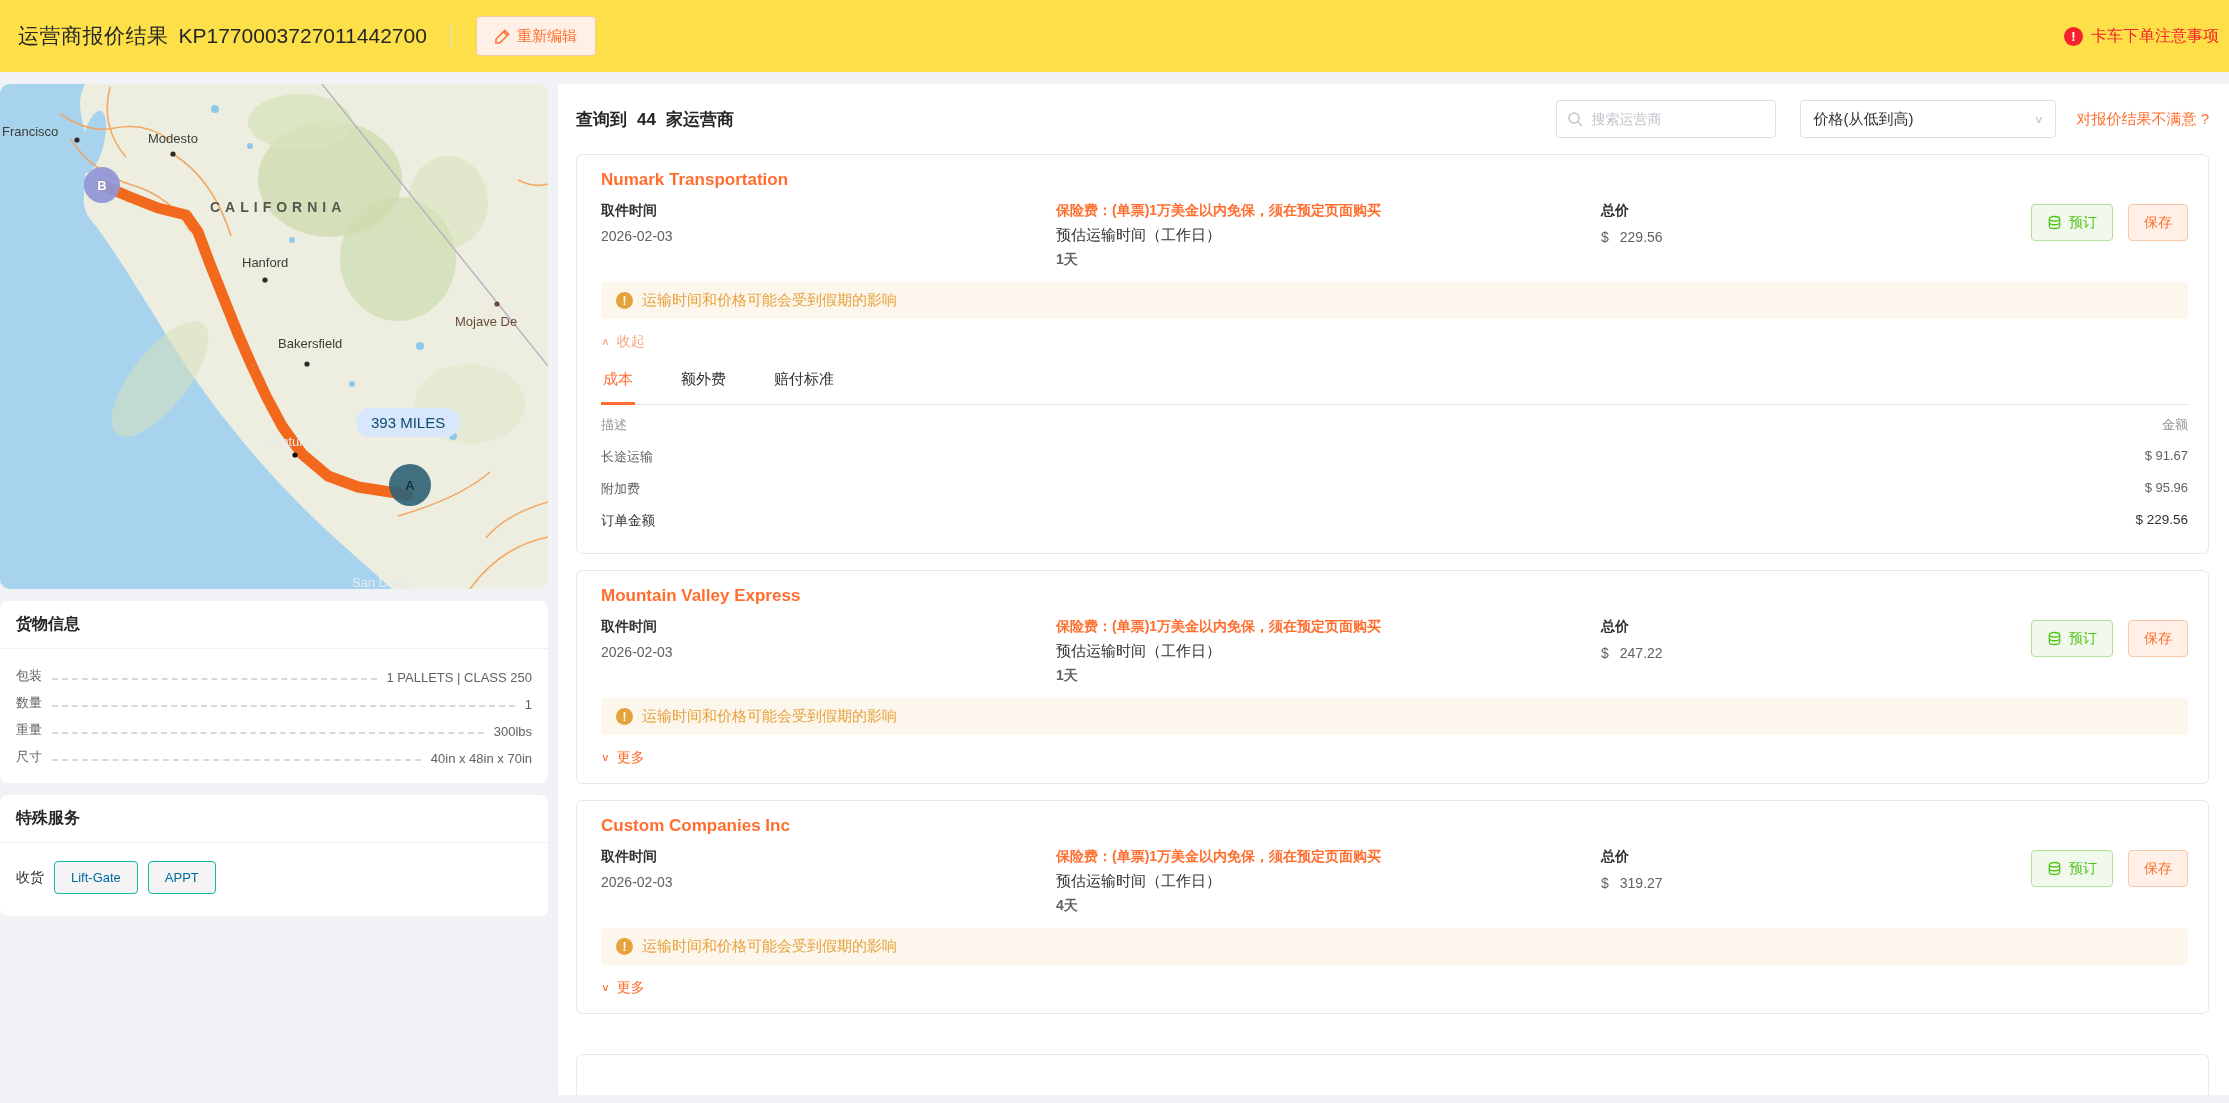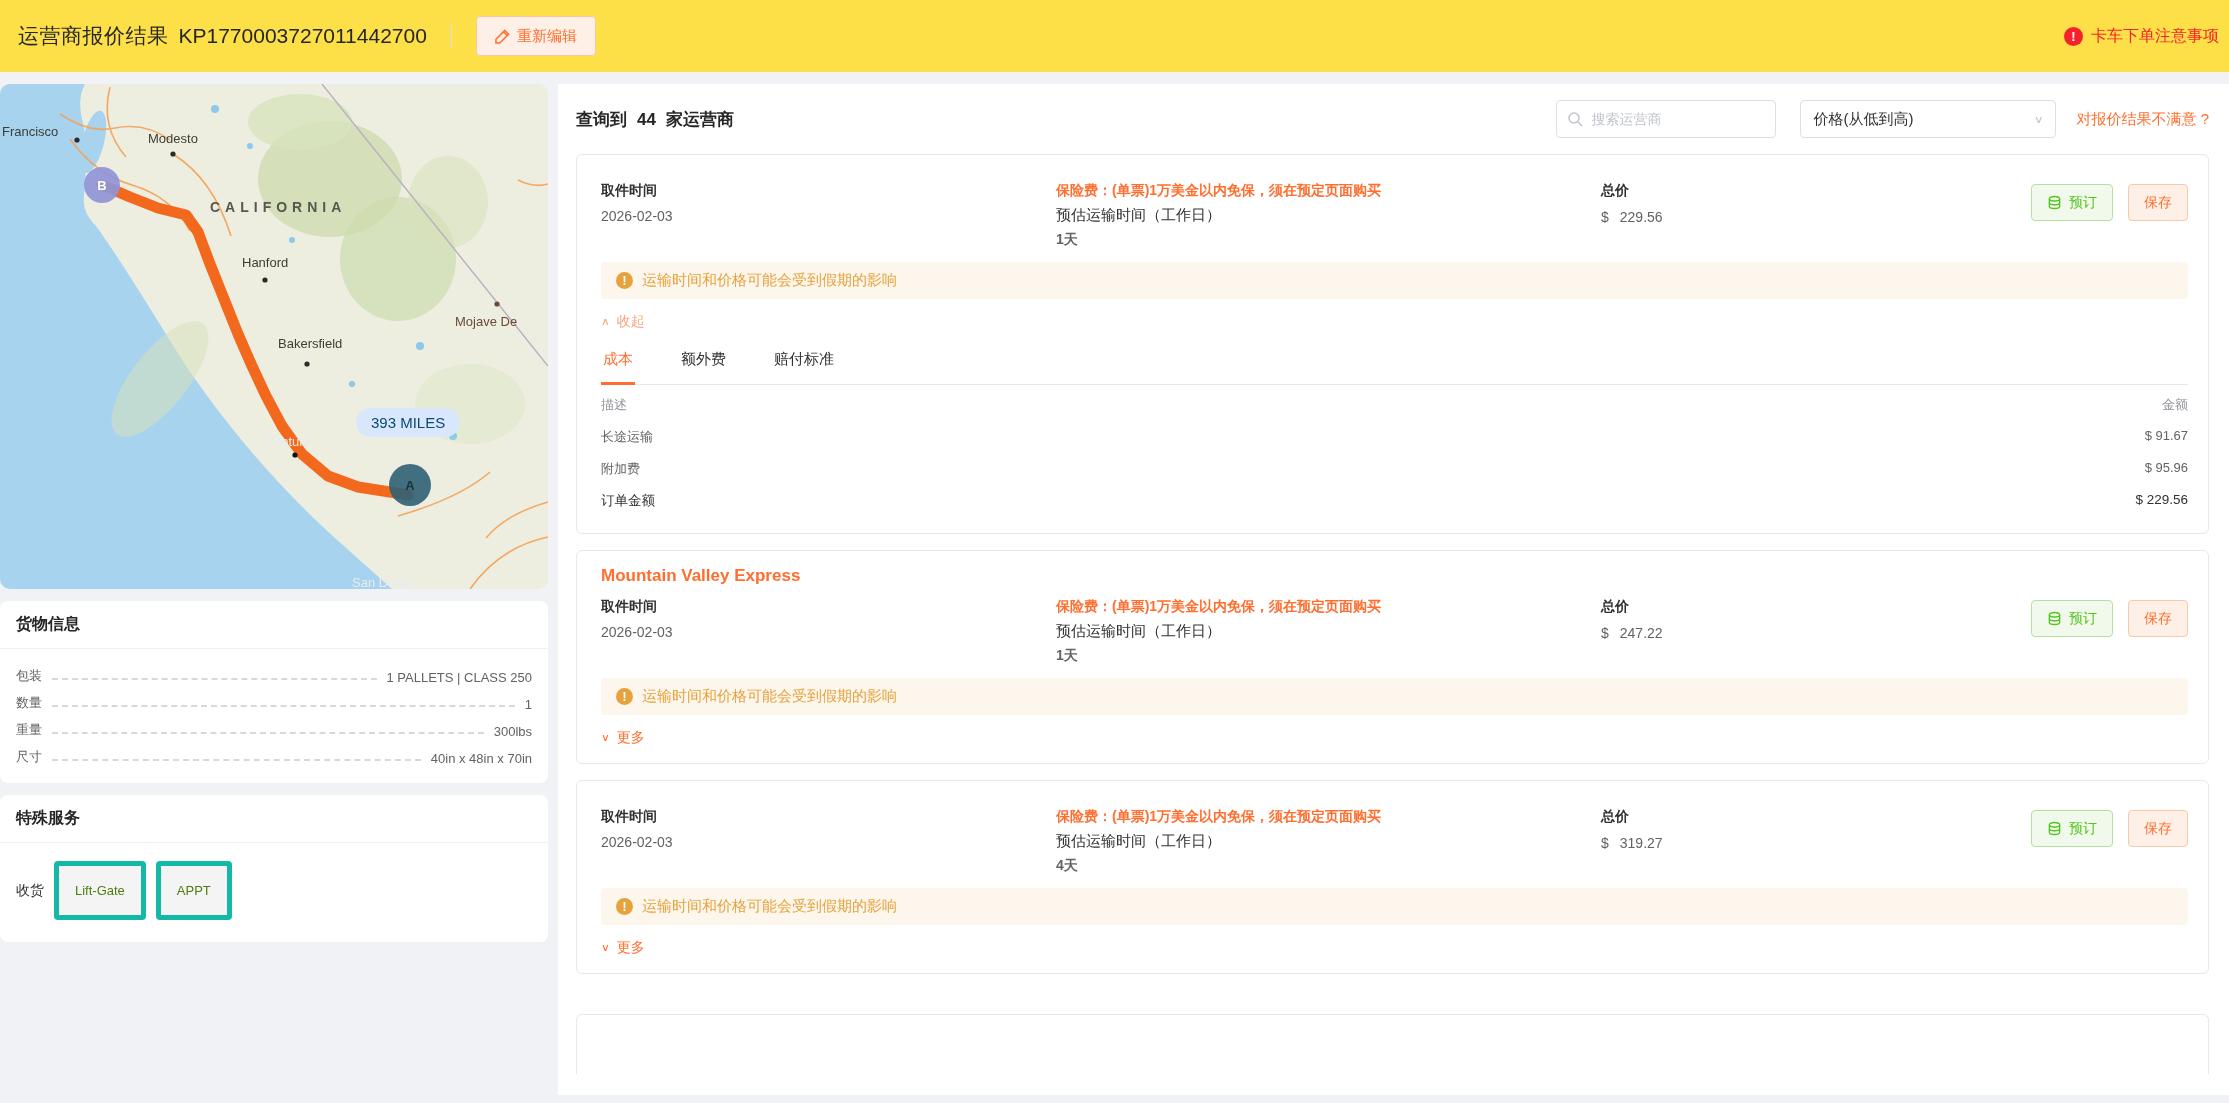--- a/index.html
+++ b/index.html
@@ -42,21 +42,21 @@
 
   
   .side-card { background:#fff; border-radius:8px; margin-top:12px; overflow:hidden; }
   .side-card h3 { font-size:16px; font-weight:bold; color:#262626; padding:13px 16px; border-bottom:1px solid #f0f0f0; }
   .side-card .card-body { padding:12px 16px 14px; }
   .kv-row { display:flex; align-items:flex-end; font-size:13px; color:#606266; height:27px; }
   .kv-row .k { flex:none; padding-bottom:3px; }
   .kv-row .leader { flex:1; border-bottom:2px dashed #d8d8d8; margin:0 10px 8px; }
   .kv-row .v { flex:none; padding-bottom:3px; color:#606266; }
   .svc-row { display:flex; align-items:center; gap:10px; padding:6px 0 8px; font-size:14px; color:#303133; }
-  .svc-tag { background:#f4f4f5; border:5px solid #14b8a6; color:#4d7c0f; font-size:13px; padding:17px 16px; border-radius:4px; }
+  .svc-tag { background:#f4f4f5; border:1px solid #14b8a6; color:#0369a1; font-size:13px; padding:8px 16px; border-radius:4px; }
 
   
   .results-header { display:flex; align-items:center; }
   .results-title { font-size:17px; font-weight:bold; color:#262626; }
   .results-title .num { margin:0 10px; }
   .rh-spacer { flex:1; }
   .search-box { position:relative; width:220px; }
   .search-box input { width:100%; height:38px; border:1px solid #dcdfe6; border-radius:4px; padding:0 12px 0 34px;
       font-size:14px; color:#606266; outline:none; font-family:"Liberation Sans", sans-serif; }
   .search-box input::placeholder { color:#c0c4cc; }
@@ -246,20 +246,21 @@
       </div>
       <div class="sort-select">
         <span>价格(从低到高)</span>
         <span class="chev">∨</span>
       </div>
       <span class="feedback-link">对报价结果不满意 ?</span>
     </div>
 
     <div id="carrier-list">
   <section class="card">
+    <h3 class="carrier-name">Numark Transportation</h3>
     <div class="info-row">
       <div class="col-pickup">
         <div class="lbl">取件时间</div>
         <div class="val">2026-02-03</div>
       </div>
       <div class="col-transit">
         <div class="insurance">保险费：(单票)1万美金以内免保，须在预定页面购买</div>
         <div class="t-lbl">预估运输时间（工作日）</div>
         <div class="t-days">1天</div>
       </div>
@@ -357,20 +358,21 @@
       <span>运输时间和价格可能会受到假期的影响</span>
     </div>
     <div class="toggle">
       <span class="chev">∨</span>
       <span>更多</span>
     </div>
 
   </section>
 
   <section class="card">
+    <h3 class="carrier-name">Custom Companies Inc</h3>
     <div class="info-row">
       <div class="col-pickup">
         <div class="lbl">取件时间</div>
         <div class="val">2026-02-03</div>
       </div>
       <div class="col-transit">
         <div class="insurance">保险费：(单票)1万美金以内免保，须在预定页面购买</div>
         <div class="t-lbl">预估运输时间（工作日）</div>
         <div class="t-days">4天</div>
       </div>

